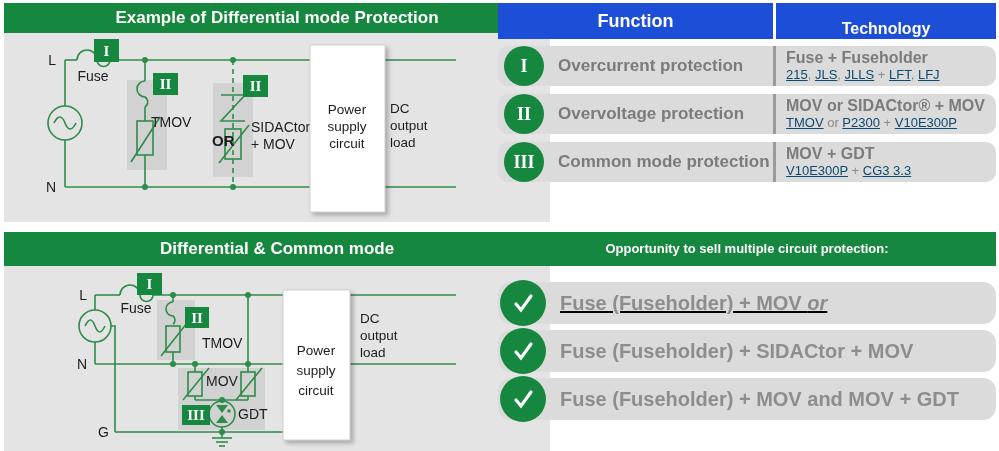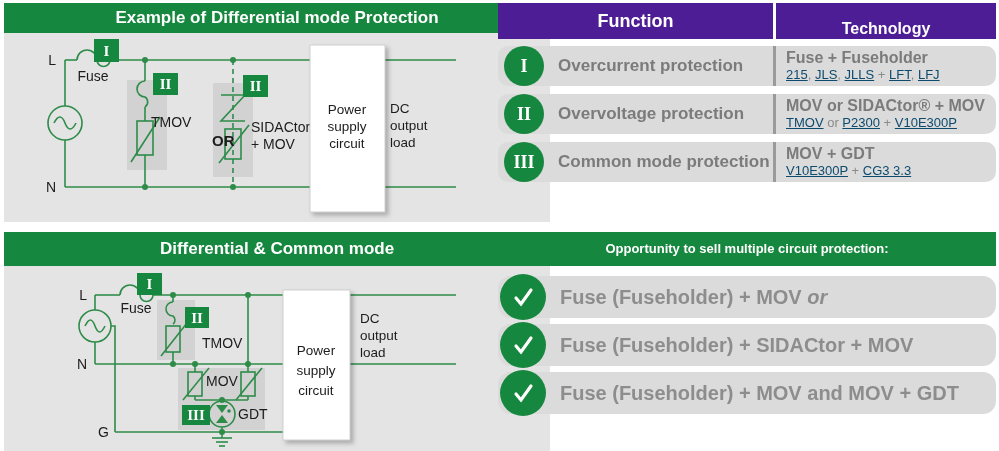--- a/index.html
+++ b/index.html
@@ -18,21 +18,21 @@
   .panel-a .panel-body{height:189px;}
   .panel-b .panel-body{height:185px;}
   svg{display:block;}
   svg text{font-family:"Liberation Sans",sans-serif;font-size:14px;fill:#1C1C1C;}
   .badge-txt{font-family:"Liberation Serif",serif;font-weight:bold;fill:#fff;font-size:15px;}
   .smalltxt{font-size:13.5px;}
   .ortxt{font-weight:bold;font-size:15px;}
 
   
   .func-table{position:absolute;left:498px;top:3px;width:498px;}
-  .t-header{display:flex;height:36px;background:#4c1d95;color:#fff;}
+  .t-header{display:flex;height:36px;background:#1d4ed8;color:#fff;}
   .t-h-func{width:275px;line-height:36px;text-align:center;font-weight:bold;font-size:18px;}
   .t-h-tech{flex:1;border-left:3px solid #fff;text-align:center;padding-top:16px;box-sizing:border-box;}
   .t-h-tech .t-main{font-weight:bold;font-size:16px;line-height:19px;}
   .t-h-tech .t-sub{font-size:11.5px;line-height:13px;}
   .t-row{display:flex;height:40px;background:#DBDBDB;border-radius:10px;position:relative;margin-top:8px;}
   .t-row.first{margin-top:7px;}
   .row-circle{position:absolute;left:6px;top:0;width:40px;height:40px;border-radius:50%;
               background:#16873E;color:#fff;text-align:center;line-height:40px;
               font-family:"Liberation Serif",serif;font-weight:bold;font-size:18px;}
   .t-row-func{width:275px;box-sizing:border-box;padding-left:60px;line-height:40px;
@@ -41,21 +41,21 @@
   .tech-title{font-weight:bold;font-size:16px;line-height:19px;color:#7B7B7B;white-space:nowrap;}
   .tech-series{font-size:13px;line-height:15px;white-space:nowrap;}
   .series-link{color:#0c4a6e;text-decoration:underline;text-align:center;}
   .series-sep{color:#8a8a8a;}
 
   
   .opportunity{position:absolute;left:498px;top:232px;width:498px;}
   .opp-head{height:34px;line-height:34px;background:#16873E;color:#fff;
             font-weight:bold;font-size:13px;text-align:center;}
   .opp-row{position:relative;height:42px;background:#DBDBDB;border-radius:13px;margin-top:6px;}
-  .opp-row.first{margin-top:10px;}
+  .opp-row.first{margin-top:16px;text-decoration:underline;}
   .opp-circle{position:absolute;left:2px;top:-2px;width:46px;height:46px;border-radius:50%;
               background:#16873E;display:flex;align-items:center;justify-content:center;}
   .opp-text{margin-left:62px;line-height:42px;font-weight:bold;font-size:20px;
             color:#8D8D8D;white-space:nowrap;}
   .opp-text .it{font-style:italic;}
 
   .power-box{filter:drop-shadow(3px 3px 2px rgba(0,0,0,0.25));}
 </style>
 </head>
 <body>

